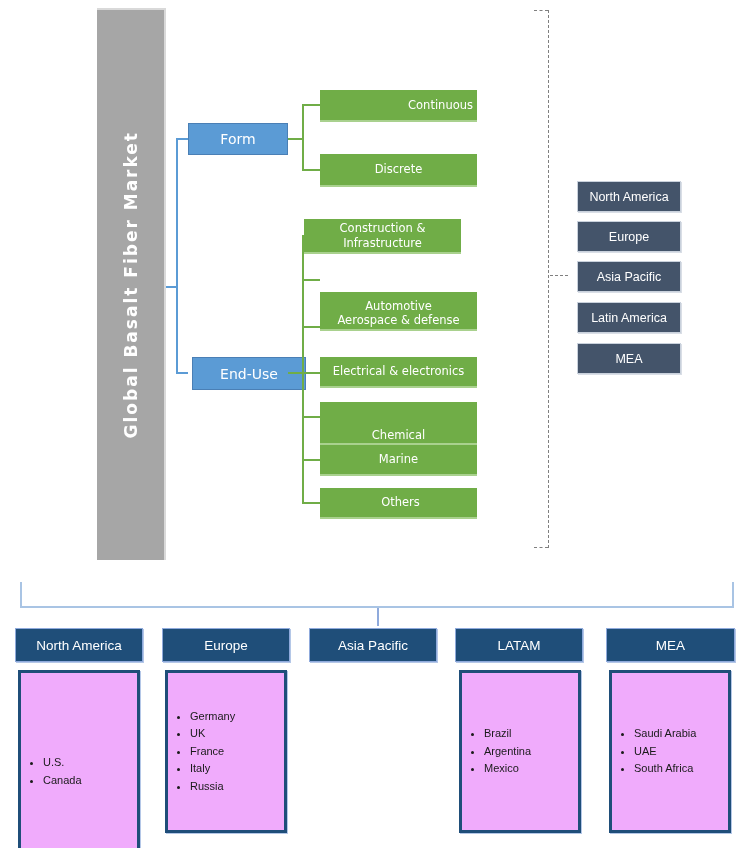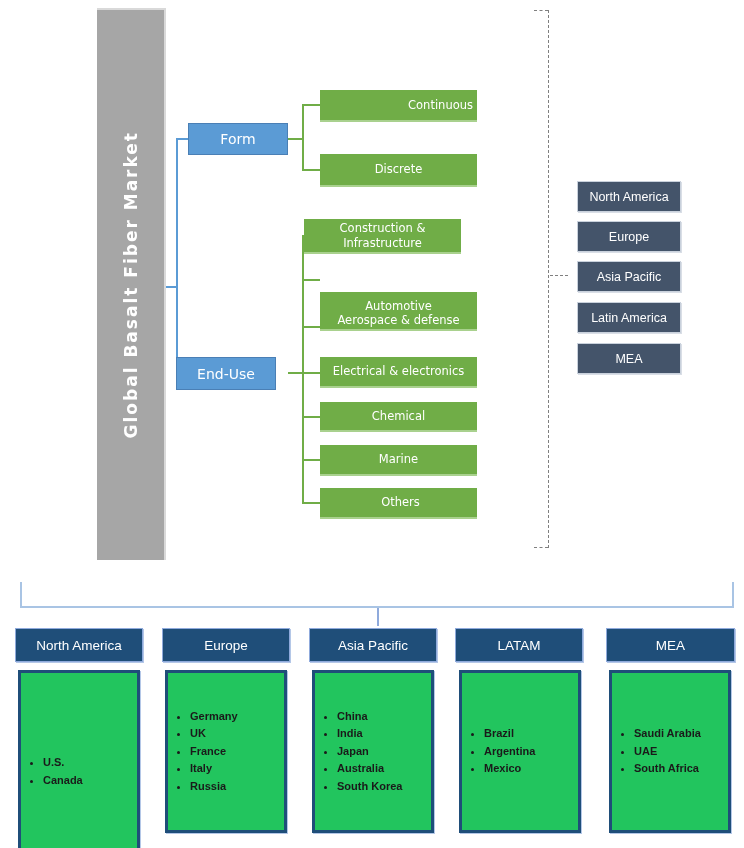--- a/index.html
+++ b/index.html
@@ -32,43 +32,43 @@
 
   
   .slate-box{background:#44546A;border:1px solid #C9D1DC;box-shadow:1px 1px 0 #D9DEE6;
              color:#fff;font-size:12.5px;font-family:"Liberation Sans",sans-serif;
              display:flex;align-items:center;justify-content:center;text-align:center;}
 
   
   .region-header{background:#1F4E79;border:1px solid #8FAADC;box-shadow:1px 1px 0 #B4C7E7;
                  color:#fff;font-size:13.5px;font-family:"Liberation Sans",sans-serif;
                  display:flex;align-items:center;justify-content:center;text-align:center;}
-  .region-body{background:#22c55e;border:3px solid #1F4E79;box-shadow:1px 1px 0 #B4C7E7;
-               display:flex;flex-direction:column;justify-content:center;font-weight:bold;}
+  .region-body{background:#f0abfc;border:3px solid #1F4E79;box-shadow:1px 1px 0 #B4C7E7;
+               display:flex;flex-direction:column;justify-content:center;}
   .region-body ul{margin:0;padding:0 4px 0 22px;list-style:disc;color:#000;}
   .region-body li{font-family:"Liberation Sans",sans-serif;font-size:11px;line-height:17.5px;color:#1a1a1a;}
 </style>
 </head>
 <body>
 
 <div id="canvas">
 
   <div class="abs root-bar" style="left:97px;top:8px;width:69px;height:552px;">
     <span>Global Basalt Fiber Market</span>
   </div>
 
   <div class="abs bline" style="left:166px;top:286px;width:11px;height:2px;"></div>
   <div class="abs bline" style="left:176px;top:138px;width:2px;height:236px;"></div>
   <div class="abs bline" style="left:176px;top:138px;width:12px;height:2px;"></div>
   <div class="abs bline" style="left:176px;top:372px;width:12px;height:2px;"></div>
 
   <div class="abs blue-box" style="left:188px;top:123px;width:100px;height:32px;">
     <span>Form</span>
   </div>
-  <div class="abs blue-box" style="left:176px;top:357px;width:100px;height:33px;">
+  <div class="abs blue-box" style="left:192px;top:357px;width:114px;height:33px;">
     <span>End-Use</span>
   </div>
 
   <div class="abs gline" style="left:288px;top:138px;width:15px;height:2px;"></div>
   <div class="abs gline" style="left:302px;top:104px;width:2px;height:67px;"></div>
   <div class="abs gline" style="left:302px;top:104px;width:18px;height:2px;"></div>
   <div class="abs gline" style="left:302px;top:169px;width:18px;height:2px;"></div>
 
   <div class="abs green-box" style="left:320px;top:90px;width:157px;height:32px;justify-content:flex-end;">
     <span>Continuous</span>
@@ -92,21 +92,21 @@
   </div>
   <div class="abs green-box" style="left:320px;top:281px;width:157px;height:31px;margin-top:11px;">
     <span>Automotive</span>
   </div>
   <div class="abs green-box" style="left:320px;top:311px;width:157px;height:20px;">
     <span>Aerospace &amp; defense</span>
   </div>
   <div class="abs green-box" style="left:320px;top:357px;width:157px;height:31px;">
     <span>Electrical &amp; electronics</span>
   </div>
-  <div class="abs green-box" style="left:320px;top:402px;width:157px;height:30px;">
+  <div class="abs green-box" style="left:320px;top:402px;width:157px;height:43px;align-items:flex-end;">
     <span>Chemical</span>
   </div>
   <div class="abs green-box" style="left:320px;top:445px;width:157px;height:31px;">
     <span>Marine</span>
   </div>
   <div class="abs green-box" style="left:320px;top:488px;width:157px;height:31px;padding-left:8px;">
     <span>Others</span>
   </div>
 
   <div class="abs dash-v" style="left:548px;top:10px;width:1px;height:538px;"></div>
@@ -154,29 +154,20 @@
       <li>UK</li>
       <li>France</li>
       <li>Italy</li>
       <li>Russia</li>
     </ul>
   </div>
 
   <div class="abs region-header" style="left:309px;top:628px;width:128px;height:34px;">
     <span>Asia Pacific</span>
   </div>
-  <div class="abs region-body" style="left:312px;top:670px;width:122px;height:163px;">
-    <ul>
-      <li>China</li>
-      <li>India</li>
-      <li>Japan</li>
-      <li>Australia</li>
-      <li>South Korea</li>
-    </ul>
-  </div>
 
   <div class="abs region-header" style="left:455px;top:628px;width:128px;height:34px;justify-content:center;">
     <span>LATAM</span>
   </div>
   <div class="abs region-body" style="left:459px;top:670px;width:122px;height:163px;">
     <ul>
       <li>Brazil</li>
       <li>Argentina</li>
       <li>Mexico</li>
     </ul>

